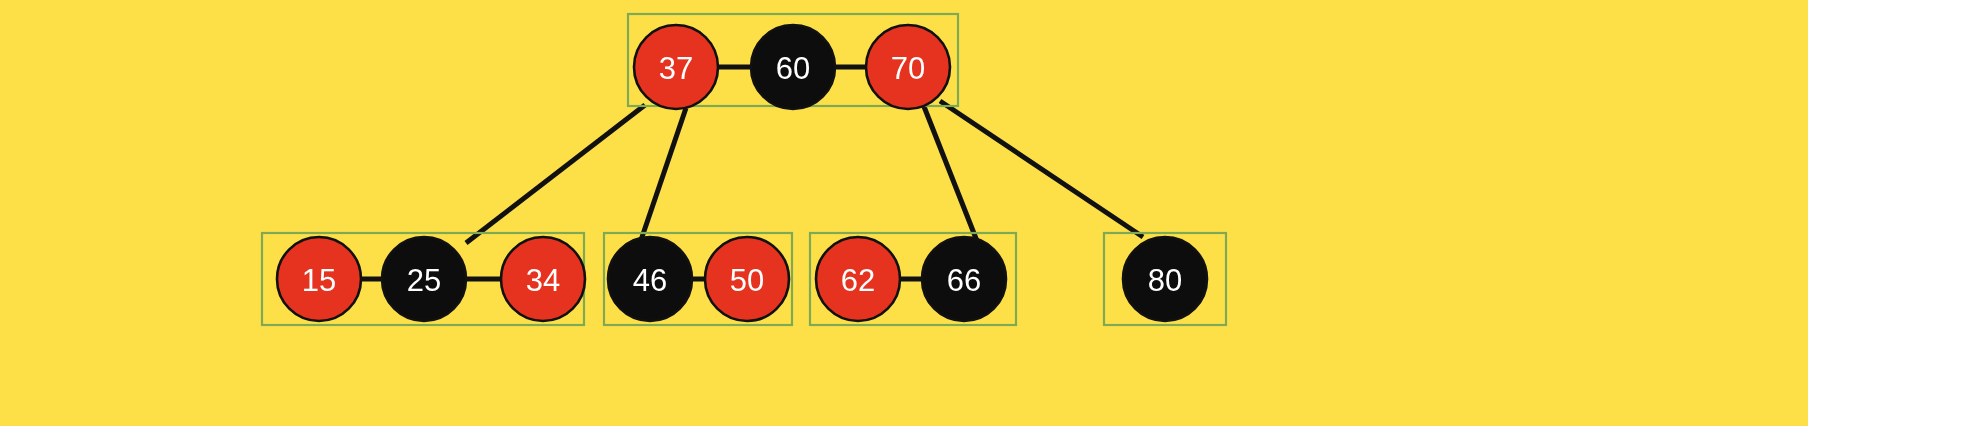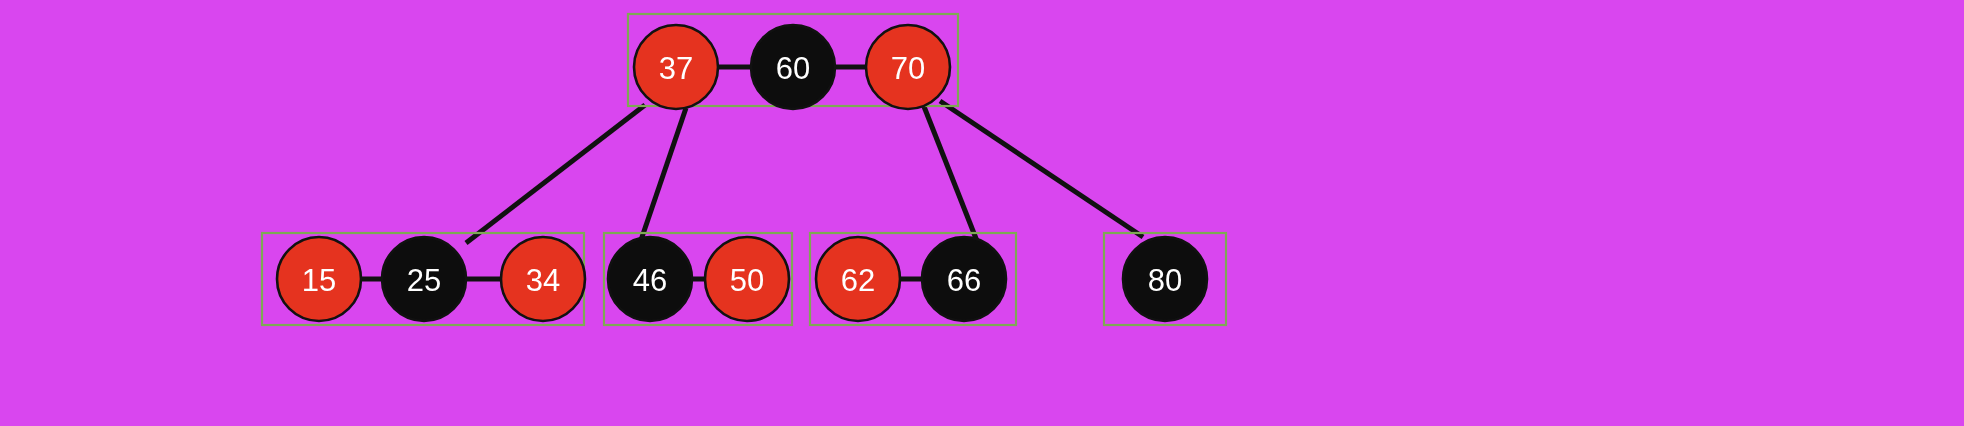--- a/index.html
+++ b/index.html
@@ -8,23 +8,23 @@
     background: #ffffff;
   }
   body {
     width: 1964px;
     height: 426px;
     overflow: hidden;
     font-family: "Liberation Sans", sans-serif;
   }
   #diagram-root {
     position: relative;
-    width: 1964px;
+    width: 1808px;
     height: 426px;
-    background: #d946ef;
+    background: #fde047;
   }
   #tree-svg {
     position: absolute;
     left: 0;
     top: 0;
     width: 1964px;
     height: 426px;
     display: block;
   }
   .node-label {

